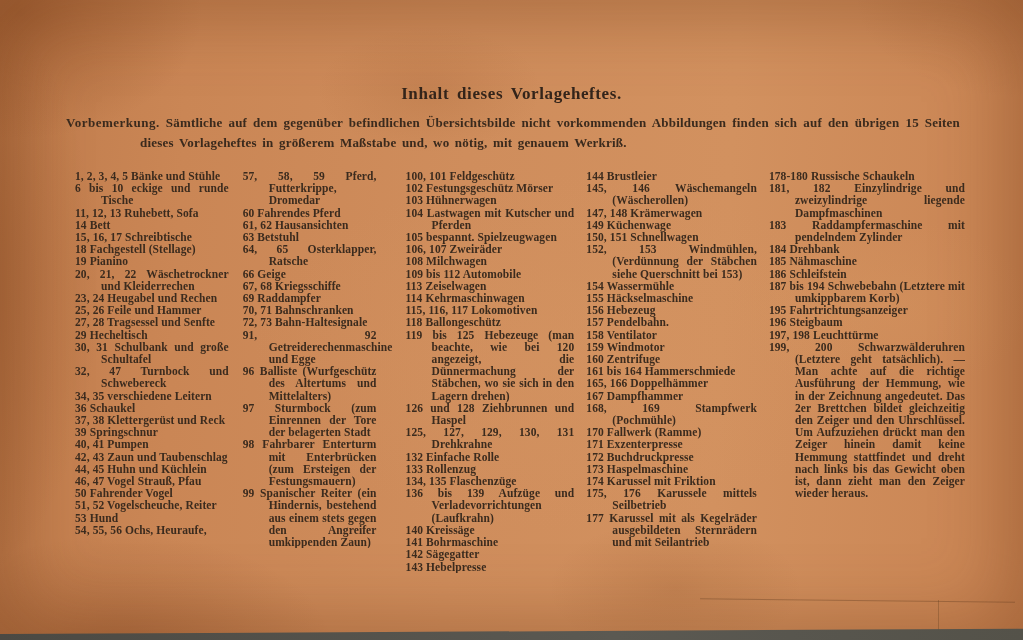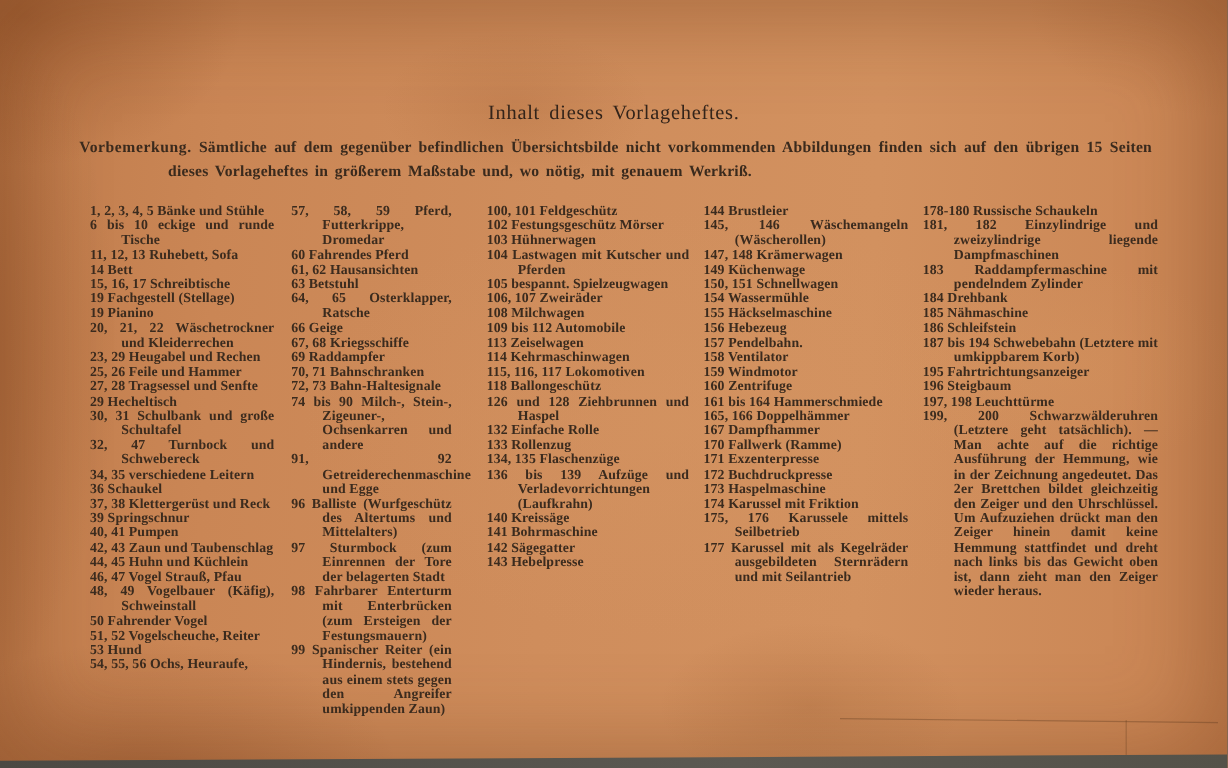--- a/index.html
+++ b/index.html
@@ -32,21 +32,21 @@
     position: absolute; left: 700px; top: 600px; width: 315px; height: 1px;
     background: rgba(90,55,28,0.35); transform: rotate(0.6deg);
   }
   .under-sheet-vline {
     position: absolute; left: 938px; top: 600px; width: 1px; height: 30px;
     background: rgba(90,55,28,0.30);
   }
 
   .title {
     position: absolute; top: 84px; left: 0; width: 1023px;
-    text-align: center; font-size: 17px; font-weight: normal;
+    text-align: center; font-size: 17px; font-weight: bold;
     color: #33241a; letter-spacing: 0.6px; word-spacing: 3px;
   }
   .foreword {
     position: absolute; top: 113px; left: 66px; width: 894px;
     font-size: 13px; font-weight: bold; color: #3a2a1d;
     line-height: 1.55; text-align: justify;
     padding-left: 74px; text-indent: -74px; box-sizing: border-box;
     word-spacing: 2px; letter-spacing: 0.2px;
   }
   .foreword .fw-label { font-weight: bold; letter-spacing: 0.5px; }
@@ -82,103 +82,105 @@
 
   <div class="foreword"><span class="fw-label">Vorbemerkung.</span> <span>Sämtliche auf dem gegenüber befindlichen Übersichtsbilde nicht vorkommenden Abbildungen finden sich auf den übrigen 15 Seiten dieses Vorlageheftes in größerem Maßstabe und, wo nötig, mit genauem Werkriß.</span></div>
 
   <div class="columns">
     <div class="col col-0">
         <p class="entry">1, 2, 3, 4, 5 Bänke und Stühle</p>
         <p class="entry">6 bis 10 eckige und runde Tische</p>
         <p class="entry">11, 12, 13 Ruhebett, Sofa</p>
         <p class="entry">14 Bett</p>
         <p class="entry">15, 16, 17 Schreibtische</p>
-        <p class="entry">19 Fachgestell (Stellage)</p>
+        <p class="entry">18 Fachgestell (Stellage)</p>
         <p class="entry">19 Pianino</p>
         <p class="entry">20, 21, 22 Wäschetrockner und Kleiderrechen</p>
-        <p class="entry">23, 29 Heugabel und Rechen</p>
+        <p class="entry">23, 24 Heugabel und Rechen</p>
         <p class="entry">25, 26 Feile und Hammer</p>
         <p class="entry">27, 28 Tragsessel und Senfte</p>
         <p class="entry">29 Hecheltisch</p>
         <p class="entry">30, 31 Schulbank und große Schultafel</p>
         <p class="entry">32, 47 Turnbock und Schwebereck</p>
         <p class="entry">34, 35 verschiedene Leitern</p>
         <p class="entry">36 Schaukel</p>
         <p class="entry">37, 38 Klettergerüst und Reck</p>
         <p class="entry">39 Springschnur</p>
         <p class="entry">40, 41 Pumpen</p>
         <p class="entry">42, 43 Zaun und Taubenschlag</p>
         <p class="entry">44, 45 Huhn und Küchlein</p>
         <p class="entry">46, 47 Vogel Strauß, Pfau</p>
-        <p class="entry">48, 49 Vogelbauer (Käfig), Schweinstall</p>
         <p class="entry">50 Fahrender Vogel</p>
         <p class="entry">51, 52 Vogelscheuche, Reiter</p>
         <p class="entry">53 Hund</p>
         <p class="entry">54, 55, 56 Ochs, Heuraufe,</p>
       </div>
     <div class="divider"></div>
     <div class="col col-1">
         <p class="entry">57, 58, 59 Pferd, Futterkrippe, Dromedar</p>
         <p class="entry">60 Fahrendes Pferd</p>
         <p class="entry">61, 62 Hausansichten</p>
         <p class="entry">63 Betstuhl</p>
         <p class="entry">64, 65 Osterklapper, Ratsche</p>
         <p class="entry">66 Geige</p>
         <p class="entry">67, 68 Kriegsschiffe</p>
         <p class="entry">69 Raddampfer</p>
         <p class="entry">70, 71 Bahnschranken</p>
         <p class="entry">72, 73 Bahn-Haltesignale</p>
-        <p class="entry">74 bis 90 Milch-, Stein-, Zigeuner-, Ochsenkarren und andere</p>
         <p class="entry">91, 92 Getreiderechenmaschine und Egge</p>
         <p class="entry">96 Balliste (Wurfgeschütz des Altertums und Mittelalters)</p>
         <p class="entry">97 Sturmbock (zum Einrennen der Tore der belagerten Stadt</p>
         <p class="entry">98 Fahrbarer Enterturm mit Enterbrücken (zum Ersteigen der Festungsmauern)</p>
         <p class="entry">99 Spanischer Reiter (ein Hindernis, bestehend aus einem stets gegen den Angreifer umkippenden Zaun)</p>
       </div>
     <div class="divider"></div>
     <div class="col col-2">
         <p class="entry">100, 101 Feldgeschütz</p>
         <p class="entry">102 Festungsgeschütz Mörser</p>
         <p class="entry">103 Hühnerwagen</p>
         <p class="entry">104 Lastwagen mit Kutscher und Pferden</p>
         <p class="entry">105 bespannt. Spielzeugwagen</p>
         <p class="entry">106, 107 Zweiräder</p>
         <p class="entry">108 Milchwagen</p>
         <p class="entry">109 bis 112 Automobile</p>
         <p class="entry">113 Zeiselwagen</p>
         <p class="entry">114 Kehrmaschinwagen</p>
         <p class="entry">115, 116, 117 Lokomotiven</p>
         <p class="entry">118 Ballongeschütz</p>
+        <p class="entry">119 bis 125 Hebezeuge (man beachte, wie bei 120 angezeigt, die Dünnermachung der Stäbchen, wo sie sich in den Lagern drehen)</p>
         <p class="entry">126 und 128 Ziehbrunnen und Haspel</p>
+        <p class="entry">125, 127, 129, 130, 131 Drehkrahne</p>
         <p class="entry">132 Einfache Rolle</p>
         <p class="entry">133 Rollenzug</p>
         <p class="entry">134, 135 Flaschenzüge</p>
         <p class="entry">136 bis 139 Aufzüge und Verladevorrichtungen (Laufkrahn)</p>
         <p class="entry">140 Kreissäge</p>
         <p class="entry">141 Bohrmaschine</p>
         <p class="entry">142 Sägegatter</p>
         <p class="entry">143 Hebelpresse</p>
       </div>
     <div class="divider"></div>
     <div class="col col-3">
         <p class="entry">144 Brustleier</p>
         <p class="entry">145, 146 Wäschemangeln (Wäscherollen)</p>
         <p class="entry">147, 148 Krämerwagen</p>
         <p class="entry">149 Küchenwage</p>
         <p class="entry">150, 151 Schnellwagen</p>
+        <p class="entry">152, 153 Windmühlen, (Verdünnung der Stäbchen siehe Querschnitt bei 153)</p>
         <p class="entry">154 Wassermühle</p>
         <p class="entry">155 Häckselmaschine</p>
         <p class="entry">156 Hebezeug</p>
         <p class="entry">157 Pendelbahn.</p>
         <p class="entry">158 Ventilator</p>
         <p class="entry">159 Windmotor</p>
         <p class="entry">160 Zentrifuge</p>
         <p class="entry">161 bis 164 Hammerschmiede</p>
         <p class="entry">165, 166 Doppelhämmer</p>
         <p class="entry">167 Dampfhammer</p>
+        <p class="entry">168, 169 Stampfwerk (Pochmühle)</p>
         <p class="entry">170 Fallwerk (Ramme)</p>
         <p class="entry">171 Exzenterpresse</p>
         <p class="entry">172 Buchdruckpresse</p>
         <p class="entry">173 Haspelmaschine</p>
         <p class="entry">174 Karussel mit Friktion</p>
         <p class="entry">175, 176 Karussele mittels Seilbetrieb</p>
         <p class="entry">177 Karussel mit als Kegelräder ausgebildeten Sternrädern und mit Seilantrieb</p>
       </div>
     <div class="divider"></div>
     <div class="col col-4">

